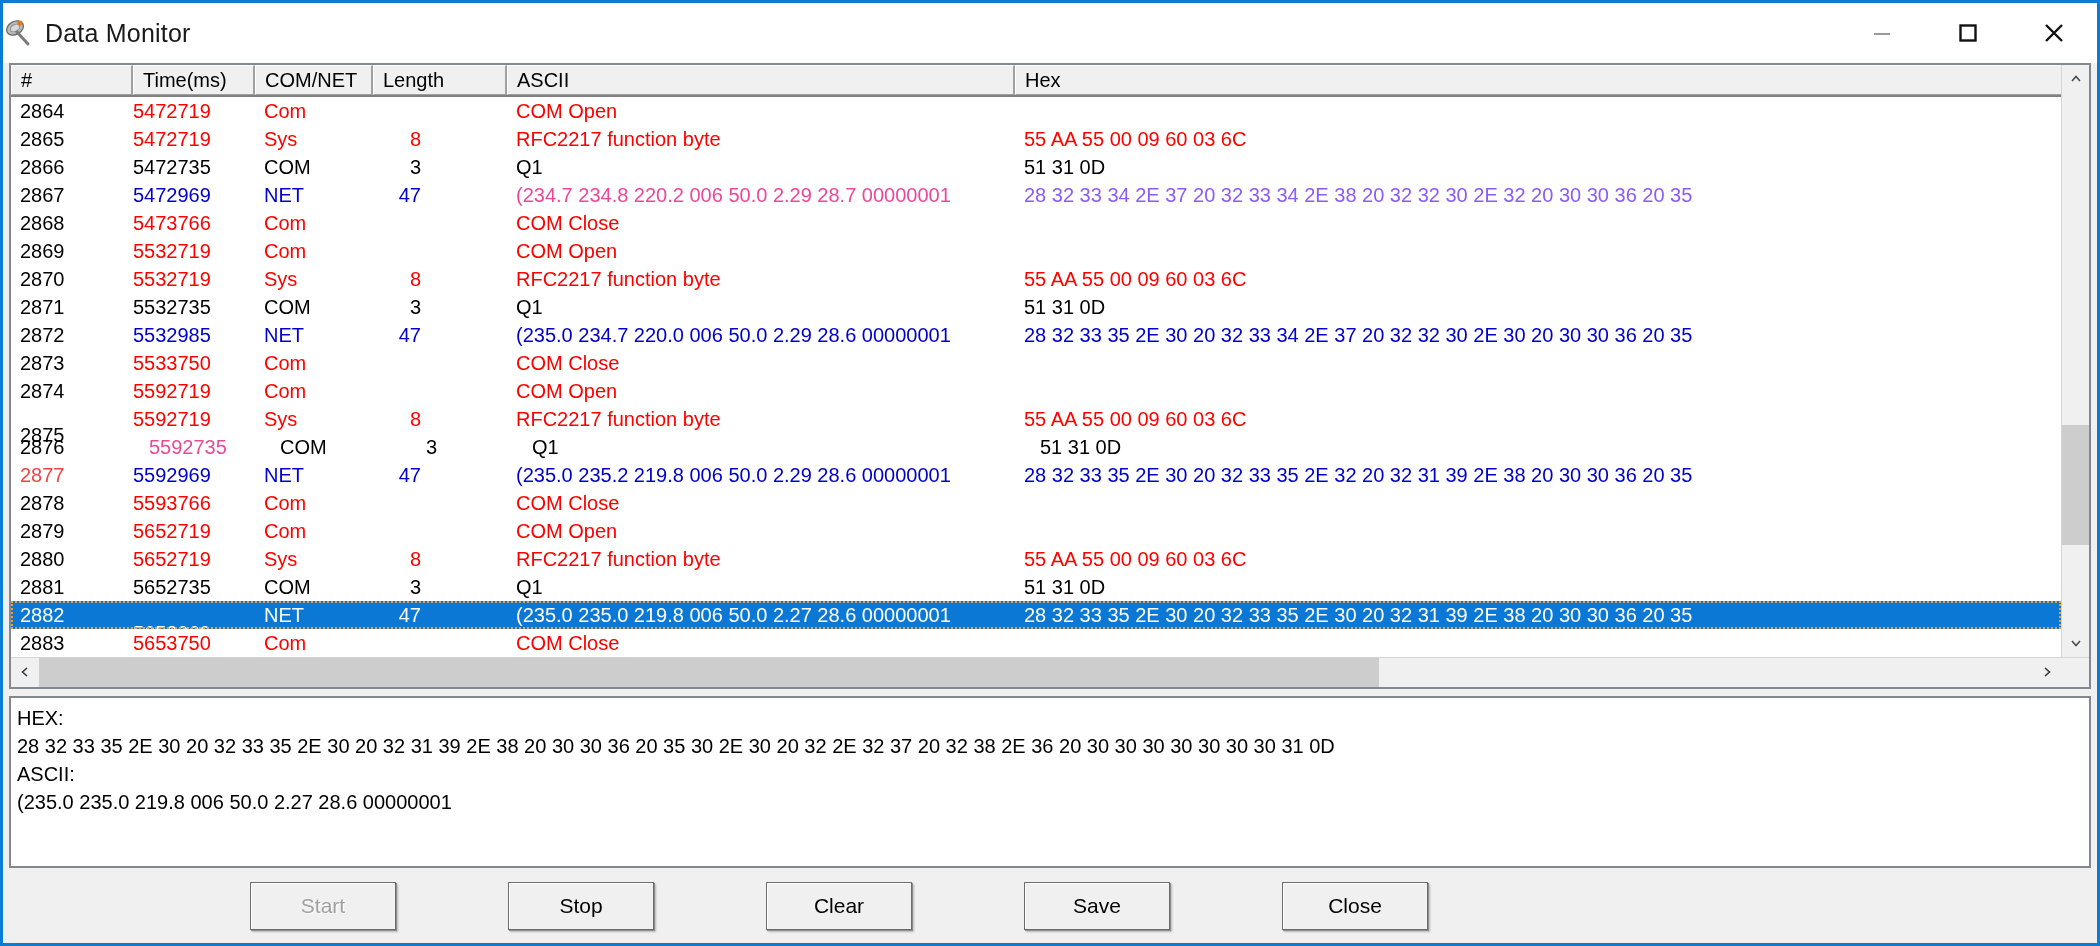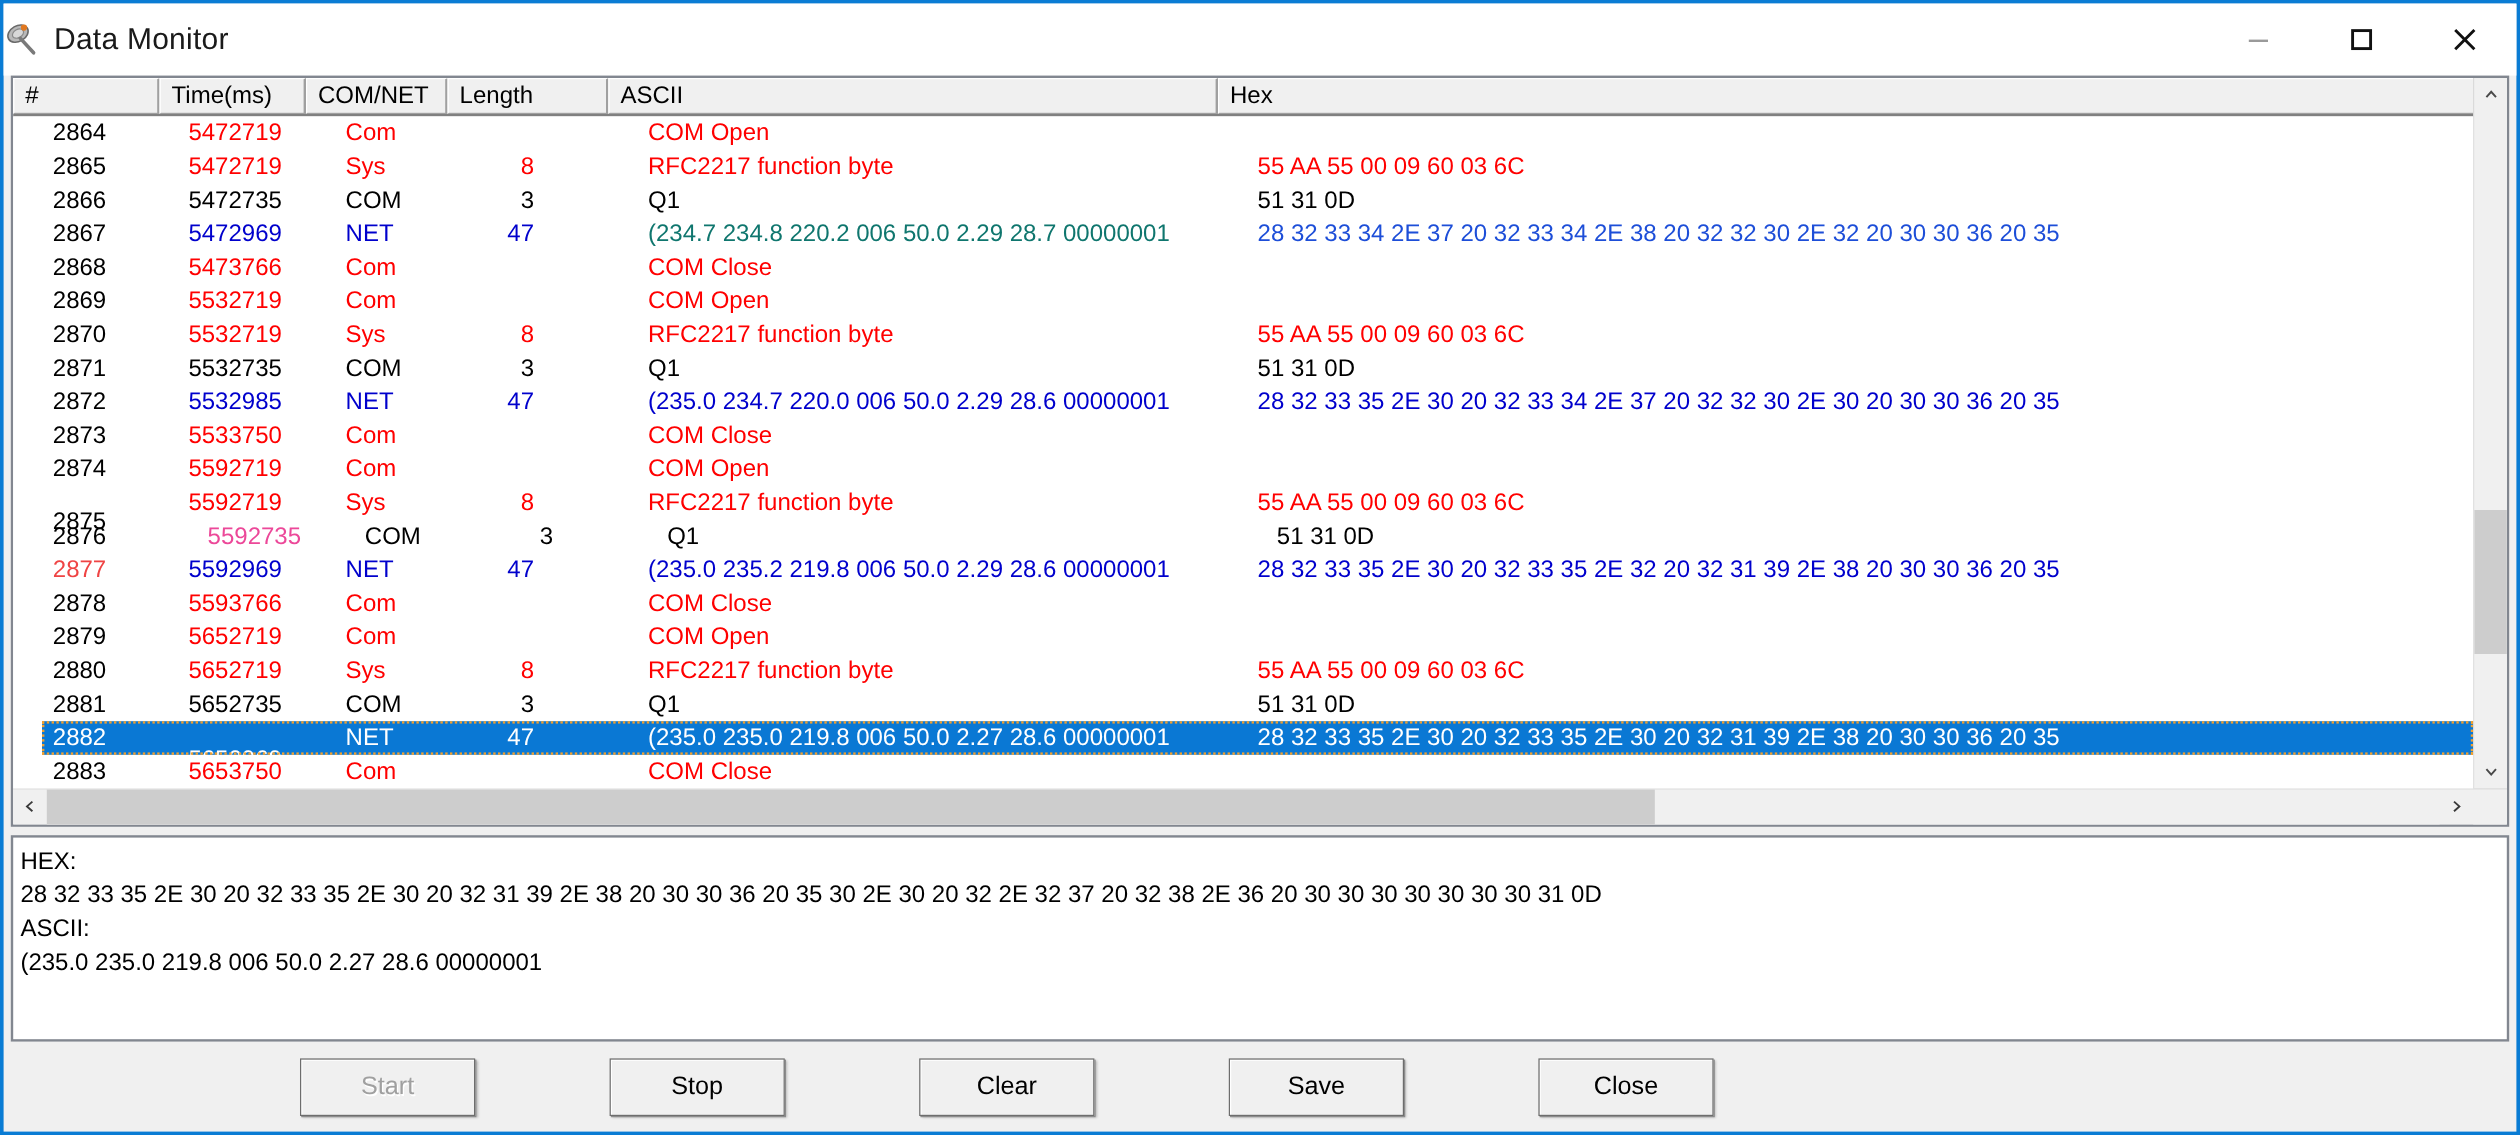--- a/index.html
+++ b/index.html
@@ -63,21 +63,21 @@
     border-right: 2px solid #a0a0a0;
     border-bottom: 1px solid #a0a0a0;
     font-size: 20px; color: #000;
     display: flex; align-items: center;
     padding-left: 9px;
     overflow: hidden; white-space: nowrap;
   }
   .hcell:last-child { border-right: none; }
 
   
-  #rows { flex: 1 1 auto; overflow: hidden; background: #fff; position: relative; padding-left: 24px; }
+  #rows { flex: 1 1 auto; overflow: hidden; background: #fff; position: relative; }
   .row { display: flex; height: 28px; align-items: center; white-space: nowrap; }
   .row.sel {
     background: #0a78d4; color: #fff;
     outline: 2px dotted #f0a030; outline-offset: -2px;
   }
   .cell {
     font-size: 20px;
     overflow: hidden; white-space: nowrap;
     padding-left: 9px;
     font-family: "Liberation Sans", sans-serif;
@@ -222,22 +222,22 @@
               <div class="cell c-type" style="color: rgb(0, 0, 0);">COM</div>
               <div class="cell c-len" style="color: rgb(0, 0, 0);">3</div>
               <div class="cell c-ascii" style="color: rgb(0, 0, 0);">Q1</div>
               <div class="cell c-hex" style="color: rgb(0, 0, 0);">51 31 0D</div>
             </div>
             <div class="row">
               <div class="cell c-num" style="color: rgb(0, 0, 0);">2867</div>
               <div class="cell c-time" style="color: rgb(0, 0, 204);">5472969</div>
               <div class="cell c-type" style="color: rgb(0, 0, 204);">NET</div>
               <div class="cell c-len" style="color: rgb(0, 0, 204);">47</div>
-              <div class="cell c-ascii" style="color: #0f766e;">(234.7 234.8 220.2 006 50.0 2.29 28.7 00000001</div>
-              <div class="cell c-hex" style="color: #1d4ed8;">28 32 33 34 2E 37 20 32 33 34 2E 38 20 32 32 30 2E 32 20 30 30 36 20 35</div>
+              <div class="cell c-ascii" style="color: #ec4899;">(234.7 234.8 220.2 006 50.0 2.29 28.7 00000001</div>
+              <div class="cell c-hex" style="color: #8b5cf6;">28 32 33 34 2E 37 20 32 33 34 2E 38 20 32 32 30 2E 32 20 30 30 36 20 35</div>
             </div>
             <div class="row">
               <div class="cell c-num" style="color: rgb(0, 0, 0);">2868</div>
               <div class="cell c-time" style="color: rgb(255, 0, 0);">5473766</div>
               <div class="cell c-type" style="color: rgb(255, 0, 0);">Com</div>
               <div class="cell c-len" style="color: rgb(255, 0, 0);"></div>
               <div class="cell c-ascii" style="color: rgb(255, 0, 0);">COM Close</div>
               <div class="cell c-hex" style="color: rgb(255, 0, 0);"></div>
             </div>
             <div class="row">

